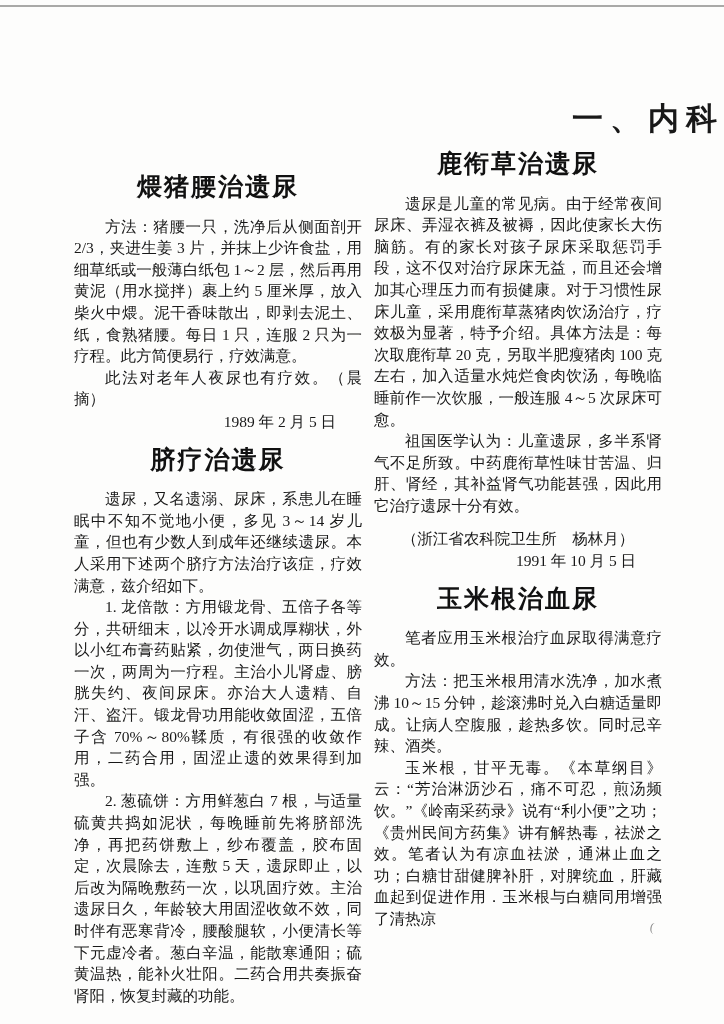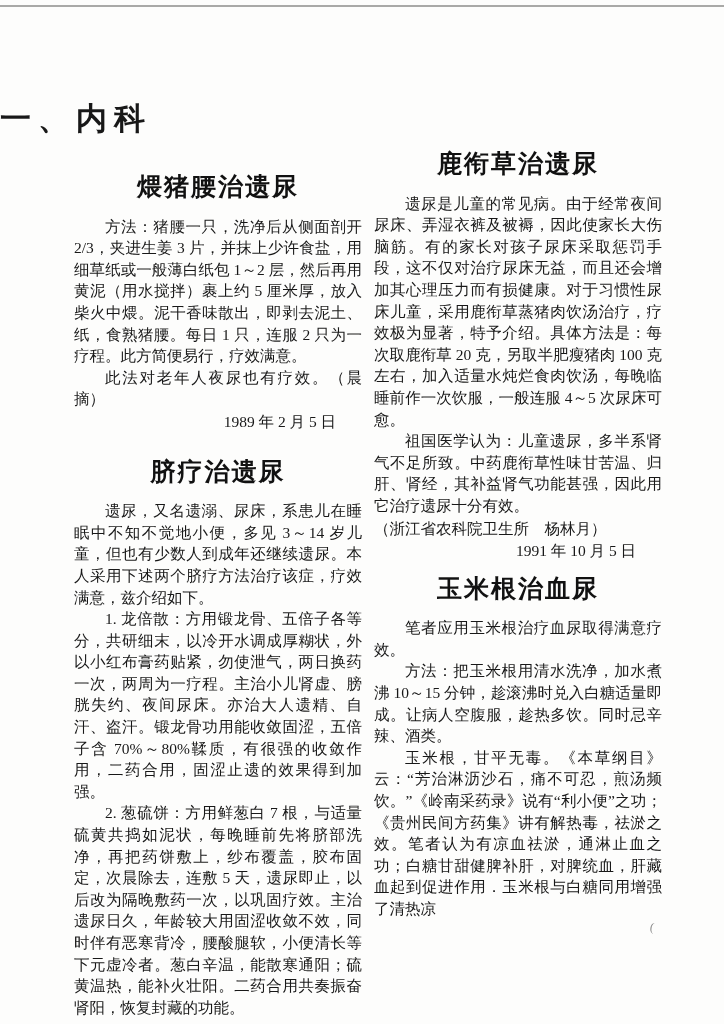--- a/index.html
+++ b/index.html
@@ -10,45 +10,45 @@
     overflow:hidden;
     font-family:"Liberation Serif","DejaVu Serif",serif;
     color:#181818;
   }
   .scan-topline{
     position:absolute;top:5px;left:0;width:724px;height:2px;
     background:#a9a9a7;
   }
   .page-title{
     position:absolute;top:98px;left:0;width:100%;
-    margin:0;text-align:left;
+    margin:0;text-align:right;
     font-size:31px;font-weight:600;letter-spacing:7px;
     font-family:"Liberation Serif","DejaVu Serif",serif;
   }
   .column{
     position:absolute;top:150px;width:288px;
     font-size:15.5px;line-height:21.6px;
     text-align:justify;
   }
   .column-left{left:74px;}
   .column-right{left:374px;}
   section{margin:0;}
   .sec-heading{
     margin:0 0 18px 0;
     text-align:center;
     font-family:"Liberation Sans","DejaVu Sans",sans-serif;
     font-weight:700;font-size:25px;letter-spacing:2px;
     color:#111;
   }
   .column-left section:first-child .sec-heading{margin-top:26px;}
   .column-right section:first-child .sec-heading{margin-top:3px;}
-  .column-left section + section .sec-heading{margin-top:28px;}
+  .column-left section + section .sec-heading{margin-top:16px;}
   .column-right section + section .sec-heading{margin-top:16px;}
   .para{margin:0;text-indent:2em;}
-  .byline{margin:1px 0 0 0;text-indent:0;}
+  .byline{margin:11px 0 0 0;text-align:center;text-indent:0;}
   .date{margin:1px 0 0 0;text-align:right;padding-right:26px;text-indent:0;}
   .scan-artifact{
     position:absolute;left:650px;top:920px;
     color:#8b8b8b;font-size:12px;transform:rotate(8deg);
   }
 </style>
 </head>
 <body>
 
 <div class="page">

